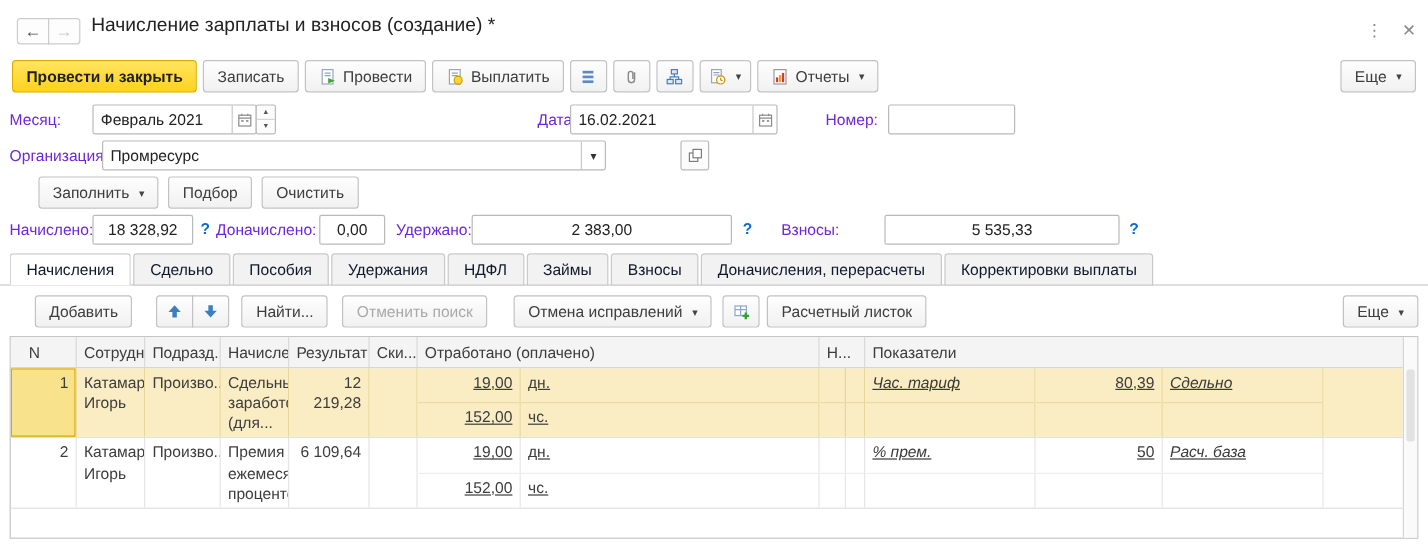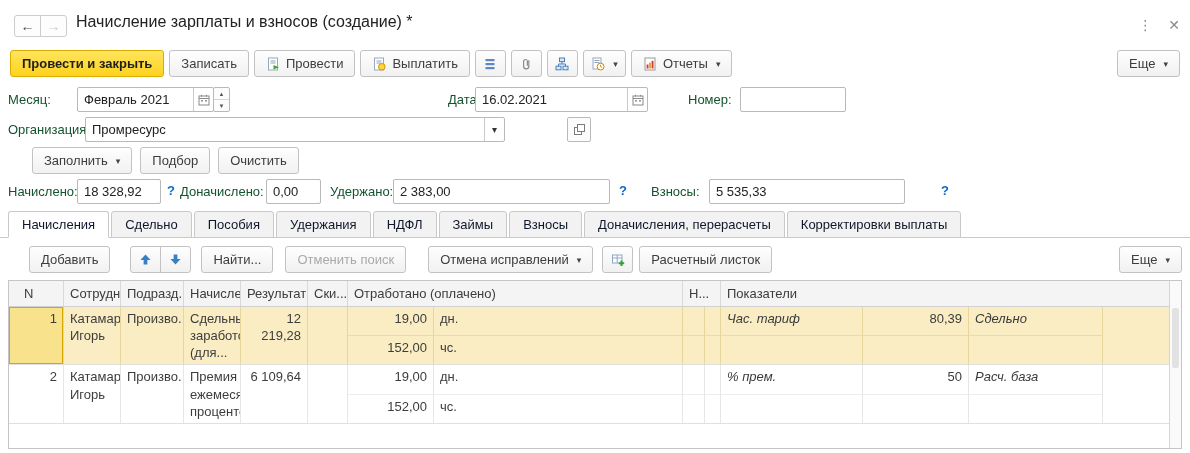--- a/index.html
+++ b/index.html
@@ -25,35 +25,35 @@
   .btn .dd { font-size:9px; color:#444; margin-left:2px; }
   .btn-yellow { background:linear-gradient(#ffe45e,#ffd21e); border-color:#d9ae00;
     font-weight:700; color:#1f1f1f; }
   .btn-icon { width:31px; padding:0; justify-content:center; }
   .btn.disabled { color:#a9a9a9; }
   .toolbar { display:flex; align-items:center; gap:5px; padding:0 10px 8px 10px; }
   .spacer { flex:1; }
 
   
   .frow { position:relative; height:30px; }
-  .flabel { position:absolute; top:7px; color:#14532d; }
+  .flabel { position:absolute; top:7px; color:#6d28d9; }
   .input { position:absolute; top:2px; height:25px; border:1px solid #b9b9b9; border-radius:2px;
     background:#fff; display:flex; align-items:center; color:#222; }
   .input .txt { flex:1; padding:0 6px; overflow:hidden; white-space:nowrap; }
   .seg { width:20px; height:100%; border-left:1px solid #c9c9c9; display:flex;
     align-items:center; justify-content:center; }
   .seg-dd { font-size:10px; color:#333; }
   .spin { position:absolute; top:2px; height:25px; width:17px; border:1px solid #b9b9b9;
     border-radius:2px; background:#fcfcfc; display:flex; flex-direction:column; }
   .spin span { flex:1; display:flex; align-items:center; justify-content:center;
     font-size:6px; color:#555; }
   .spin span:first-child { border-bottom:1px solid #d5d5d5; }
   .sqbtn { position:absolute; top:2px; width:24px; height:25px; border:1px solid #b9b9b9;
     border-radius:2px; background:#fcfcfc; display:flex; align-items:center; justify-content:center; }
-  .num-right { text-align:left; justify-content:flex-end; }
+  .num-right { text-align:center; justify-content:flex-end; }
   .help { position:absolute; top:6px; color:#0e69c9; font-weight:700; }
 
   .actions { display:flex; gap:8px; padding:2px 0 4px 10px; height:32px;margin-left:22px; }
 
   
   .tabs { display:flex; padding-left:8px; margin-top:4px; border-bottom:1px solid #c9c9c9; }
   .tab { padding:5px 13px 5px 13px; border:1px solid #c9c9c9; border-radius:3px 3px 0 0;
     background:#f2f2f2; margin-right:2px; margin-bottom:-1px; color:#0f172a; white-space:nowrap; }
   .tab.active { background:#fff; border-bottom-color:#fff; }
 
@@ -69,21 +69,21 @@
   .tbl { position:relative; width:1174px; border:1px solid #c5c5c5; }
   .grid { display:grid; grid-template-columns:55px 57px 63px 57px 67px 40px 86px 249px 22px 16px 142px 106px 134px 66px; }
   .thead { background:#f4f4f4; border-bottom:1px solid #d0d0d0; color:#3c3c3c; }
   .th { padding:5px 6px; border-right:1px solid #d9d9d9; overflow:hidden; white-space:nowrap; }
   .sp2 { grid-column:span 2; } .sp4 { grid-column:span 4; }
   .trow { border-bottom:1px solid #e0e0e0; min-height:56px; }
   .td { border-right:1px solid #e6e6e6; padding:3px 6px; overflow:hidden; line-height:1.32;
     white-space:pre-line; }
   .td.num { text-align:right; }
   .td.sub2 { padding:0; display:flex; flex-direction:column; }
-  .sub { flex:1; padding:3px 6px; }
+  .sub { flex:1; padding:3px 6px;text-decoration:underline; }
   .sub + .sub { border-top:1px solid #ededed; }
   .ital { font-style:italic; color:#3a3a3a; }
   .sel .td { background:#faedc3; border-right-color:#e7d69c; }
   .sel .sub + .sub { border-top-color:#eadca8; }
   .sel .td.cur { background:#f9e28c; box-shadow:inset 0 0 0 1px #d8a700; }
   .tfill { height:24px; }
   .vscroll { position:absolute; top:0; right:0; bottom:0; width:12px;
     border-left:1px solid #d5d5d5; background:#fafafa; }
   .vthumb { position:absolute; top:27px; left:2px; right:2px; height:60px;
     background:#e2e2e2; border-radius:2px; }
@@ -251,21 +251,21 @@
     <span class="flabel" style="left:180px">Доначислено:</span>
     <div class="input num-right" style="left:266px;width:55px">
       <span class="txt num-right">0,00</span>
     </div>
     <span class="flabel" style="left:330px">Удержано:</span>
     <div class="input num-right" style="left:393px;width:217px">
       <span class="txt num-right">2 383,00</span>
     </div>
     <span class="help" style="left:619px">?</span>
     <span class="flabel" style="left:651px">Взносы:</span>
-    <div class="input num-right" style="left:709px;width:196px">
+    <div class="input num-right" style="left:737px;width:196px">
       <span class="txt num-right">5 535,33</span>
     </div>
     <span class="help" style="left:941px">?</span>
   </div>
 
   <div class="tabs">
     <div class="tab active">Начисления</div>
     <div class="tab">Сдельно</div>
     <div class="tab">Пособия</div>
     <div class="tab">Удержания</div>

